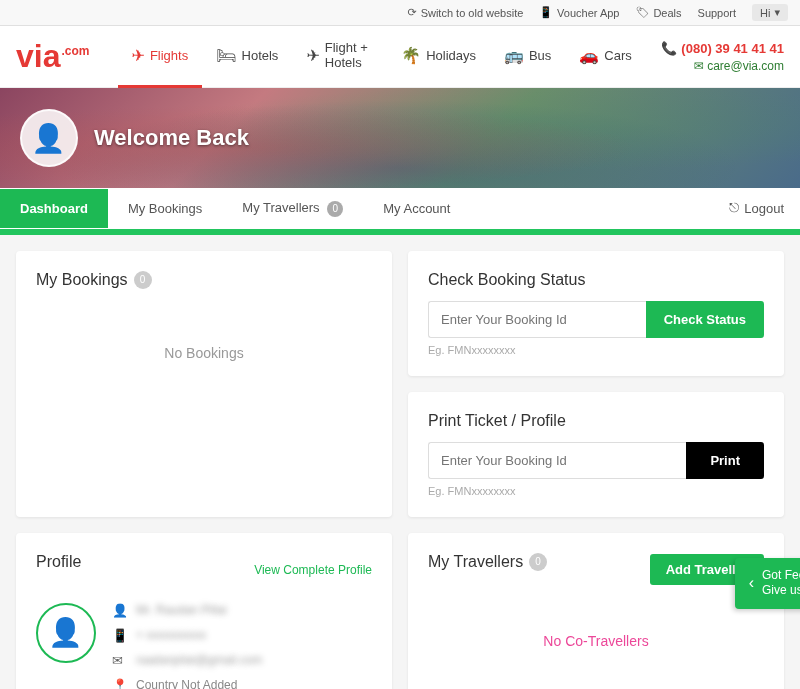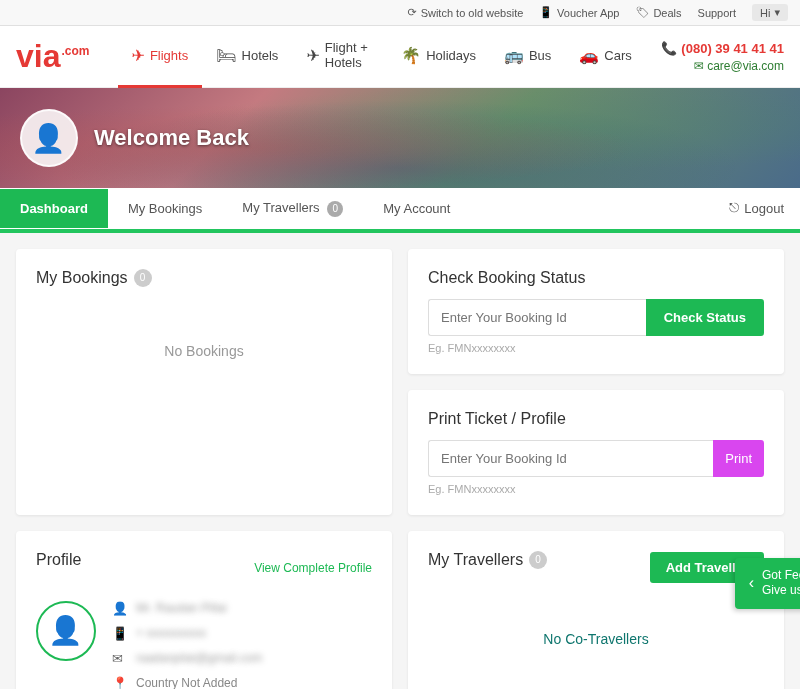--- a/index.html
+++ b/index.html
@@ -118,21 +118,21 @@
       margin-left: 16px;
       z-index: 1;
       text-shadow: 0 1px 3px rgba(0,0,0,0.5);
     }
 
     
     .dash-tabs {
       background: #fff;
       display: flex;
       align-items: center;
-      border-bottom: 4px solid #22c55e;
+      border-bottom: 6px solid #22c55e;
       padding: 0 0 0 0;
     }
     .dash-tab {
       padding: 12px 20px;
       cursor: pointer;
       color: #555;
       font-size: 13px;
       border: none;
       background: none;
       position: relative;
@@ -224,28 +224,28 @@
       background: #1db954;
       color: #fff;
       border: none;
       padding: 8px 18px;
       border-radius: 0 3px 3px 0;
       cursor: pointer;
       font-size: 13px;
       font-weight: bold;
     }
     .btn-print {
-      background: #d946ef;
+      background: #000000;
       color: #fff;
       border: none;
-      padding: 0 12px;
+      padding: 0 24px;
       border-radius: 0 3px 3px 0;
       cursor: pointer;
       font-size: 13px;
-      font-weight: normal;
+      font-weight: bold;
     }
     .eg-text { font-size: 11px; color: #aaa; }
 
     
     .profile-header {
       display: flex;
       justify-content: space-between;
       align-items: center;
       margin-bottom: 16px;
     }
@@ -288,21 +288,21 @@
       color: #fff;
       border: none;
       padding: 8px 16px;
       border-radius: 3px;
       cursor: pointer;
       font-size: 13px;
       font-weight: bold;
     }
     .no-travellers {
       text-align: center;
-      color: #0f766e;
+      color: #ec4899;
       padding: 30px 0;
       font-size: 14px;
     }
 
     
     .feedback-tab {
       position: fixed;
       bottom: 80px;
       right: -60px;
       background: #1db954;

